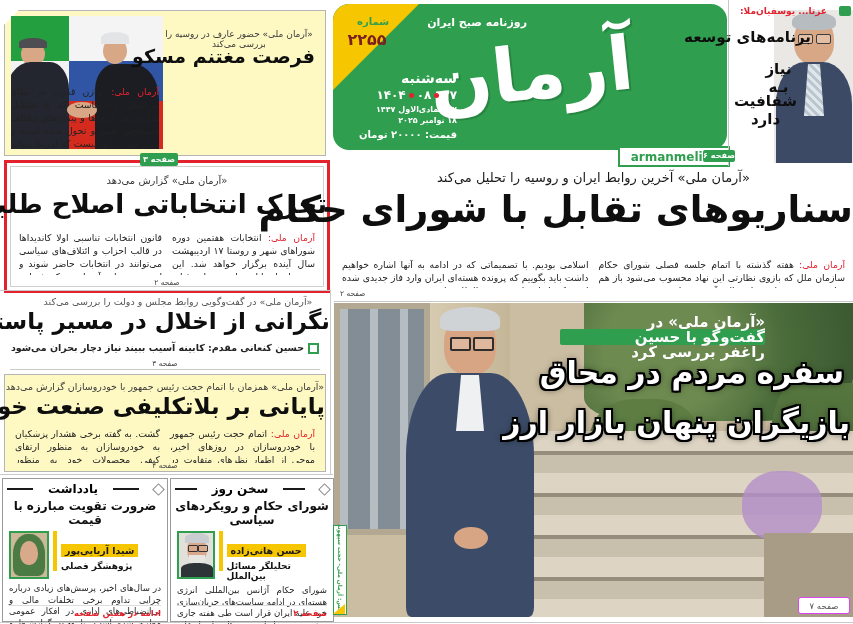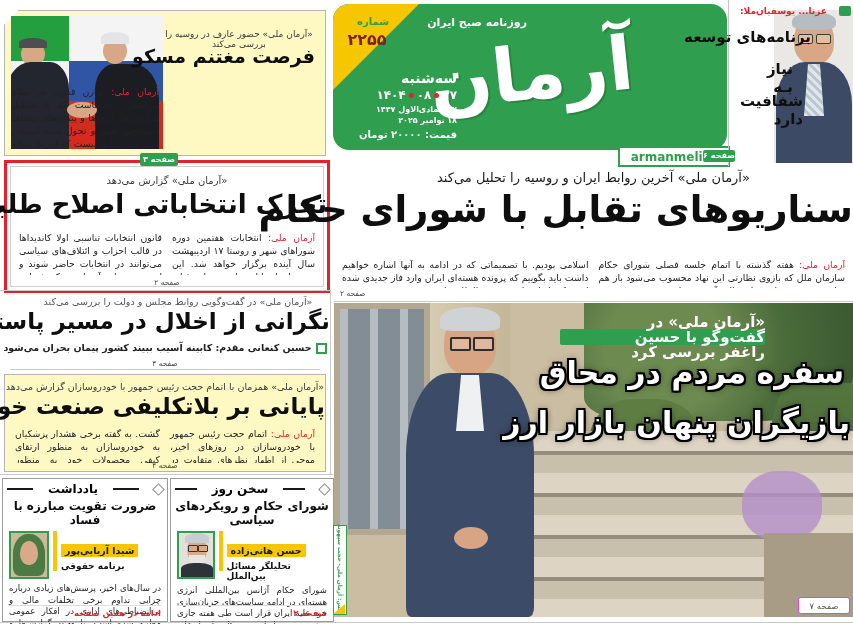--- a/index.html
+++ b/index.html
@@ -1,20 +1,20 @@
 <!DOCTYPE html>
 <html lang="fa" dir="rtl"><head>
 <meta charset="utf-8">
 <style>
   html,body{margin:0;padding:0;background:#e9e9e9;font-family:"DejaVu Sans",sans-serif;}
   #page{position:relative;width:853px;height:624px;background:#fff;overflow:hidden;direction:rtl;}
   .abs{position:absolute;}
   p{margin:0;}
   .kicker{font-size:10px;color:#3a3a3a;}
-  .hl{font-weight:bold;color:#0e0e0e;letter-spacing:-.5px;}
+  .hl{font-weight:bold;color:#0e0e0e;letter-spacing:-.5px;text-align:center;}
   .body-txt{font-size:9.3px;line-height:13px;text-align:justify;color:#222;}
   .lead{color:#e4222d;font-weight:normal;}
   .page-sm{font-size:7.5px;color:#444;}
   .gbadge{background:#2f9e4e;color:#fff;font-size:8px;font-weight:bold;display:flex;align-items:center;justify-content:center;border-radius:2px;line-height:1;}
   .cols2{display:flex;gap:10px;}
   .cols2 p{flex:1;}
   .rule{background:#c9c9c9;}
   .box{border:1px solid #b5b5b5;background:#fef9c3;}
   
   #green-head{left:333px;top:4px;width:394px;height:146px;background:#2f9e4e;border-radius:16px;overflow:hidden;}
@@ -134,21 +134,21 @@
     </div>
     <div class="abs page-sm" style="left:6px;bottom:4px;">صفحه ۲</div>
     <div class="abs rule" style="left:0;right:0;bottom:0;height:1px;"></div>
   </div>
 
   <div class="abs" style="left:0;top:290px;width:330px;height:80px;">
     <div class="abs rule" style="left:0;right:0;top:0;height:1px;"></div>
     <div class="abs kicker" style="left:0;right:0;top:6px;text-align:center;font-size:9.5px;color:#555;padding-left:26px;">«آرمان ملی» در گفت‌وگویی روابط مجلس و دولت را بررسی می‌کند</div>
     <div class="abs hl" style="left:0;right:0;top:18px;text-align:center;font-size:23px;white-space:nowrap;">نگرانی از اخلال در مسیر پاستور</div>
     <div class="abs" style="left:0;right:0;top:52px;text-align:center;font-size:9.5px;font-weight:bold;color:#222;">
-      <span style="display:inline-block;width:7px;height:7px;background:#fff;border:2px solid #2f9e4e;vertical-align:middle;margin-left:4px;"></span><span>حسین کنعانی مقدم: کابینه آسیب ببیند کشور پیمان بحران می‌شود</span>
+      <span style="display:inline-block;width:7px;height:7px;background:#fff;border:2px solid #2f9e4e;vertical-align:middle;margin-left:4px;"></span><span>حسین کنعانی مقدم: کابینه آسیب ببیند نیاز دچار بحران می‌شود</span>
     </div>
     <div class="abs page-sm" style="left:0;right:0;bottom:2px;text-align:center;">صفحه ۳</div>
     <div class="abs rule" style="left:10px;right:10px;bottom:0;height:1px;"></div>
   </div>
 
   <div class="abs box" style="left:4px;top:374px;width:320px;height:96px;">
     <div class="abs kicker" style="left:0;right:0;top:6px;text-align:center;font-size:9.5px;">«آرمان ملی» همزمان با اتمام حجت رئیس جمهور با خودروسازان گزارش می‌دهد</div>
     <div class="abs hl" style="left:0;right:0;top:18px;text-align:center;font-size:23px;white-space:nowrap;">پایانی بر بلاتکلیفی صنعت خودرو</div>
     <div class="abs cols2" style="left:10px;right:10px;top:52px;height:36px;overflow:hidden;">
       <p class="body-txt"><span class="lead">آرمان ملی:</span> <span>اتمام حجت رئیس جمهور با خودروسازان در روزهای اخیر، موجی از اظهار نظرهای متفاوت در بین صاحب‌نظران و فعالان در این صنعت را موجب</span></p>
@@ -157,25 +157,25 @@
     <div class="abs page-sm" style="left:0;right:0;bottom:1px;text-align:center;">صفحه ۴</div>
   </div>
 
   <div class="abs op-box" style="left:2px;width:164px;">
     <div class="op-head">
       <span class="dia"></span>
         <span class="line"></span>
       <span style="font-size:12px;font-weight:bold;">یادداشت</span>
       <span class="line"></span>
     </div>
-    <div class="op-title">ضرورت تقویت مبارزه با فساد</div>
+    <div class="op-title">ضرورت تقویت مبارزه با قیمت</div>
     <div class="op-author-row">
       <div class="op-author-meta">
         <span class="op-name">شیدا آریایی‌پور</span>
-        <div class="op-role">برنامه حقوقی</div>
+        <div class="op-role">پژوهشگر فصلی</div>
       </div>
       <div class="op-bar"></div>
       <div class="op-photo">
         <div class="abs" style="left:2px;top:1px;width:32px;height:42px;background:#4c7a43;border-radius:46% 46% 20% 20%;"></div>
         <div class="abs" style="left:9px;top:8px;width:18px;height:24px;background:#d9a98c;border-radius:50% 50% 45% 45%;"></div>
       </div>
     </div>
     <div class="op-body">در سال‌های اخیر، پرسش‌های زیادی درباره چرایی تداوم برخی تخلفات مالی و بی‌انضباطی‌های اداری در افکار عمومی مطرح شده است. با وجود گزارش‌ها و اسناد متعدد درباره سوءمدیریت یا استفاده نادرست از...</div>
     <div class="op-foot" style="text-align:right;">ادامه در همین صفحه</div>
   </div>

